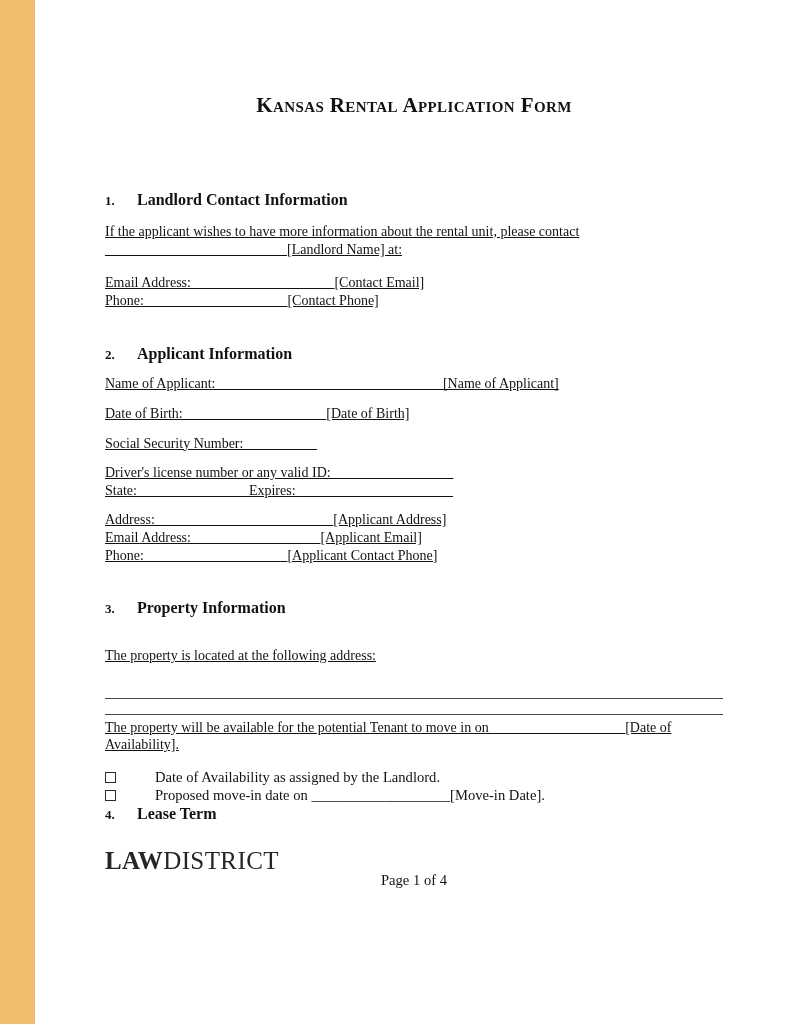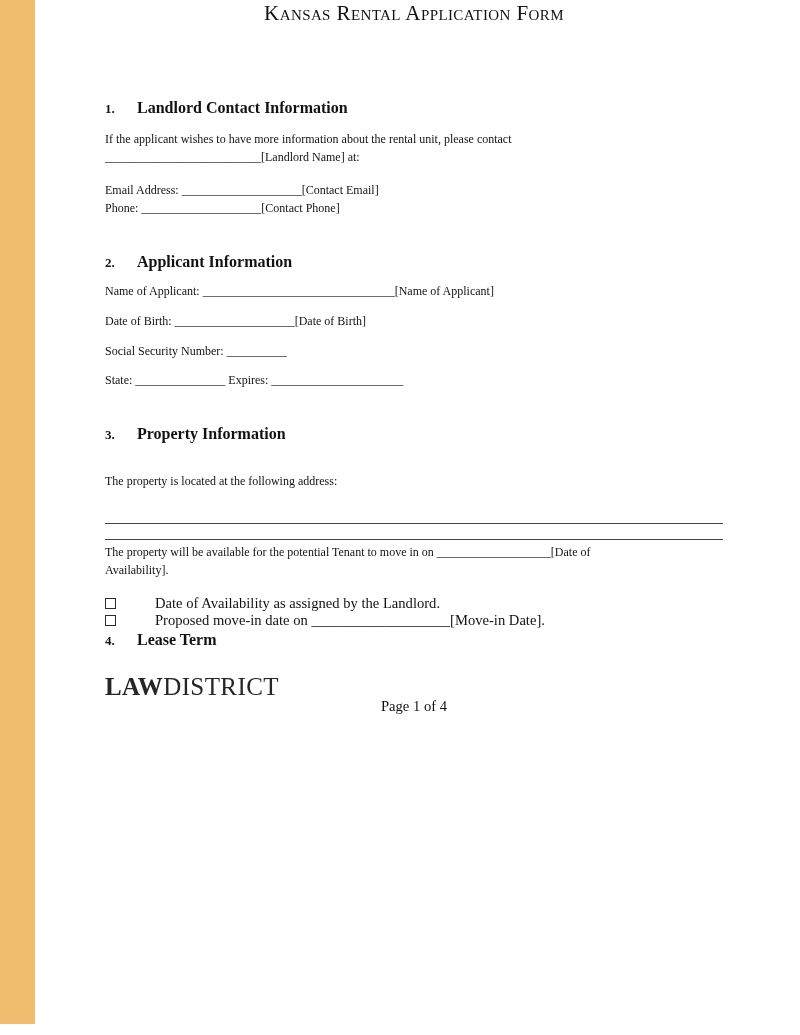--- a/index.html
+++ b/index.html
@@ -14,40 +14,42 @@
   }
   .stripe {
     position:absolute; left:0; top:0;
     width:35px; height:1024px;
   }
   .content {
     position:absolute; left:105px; top:0;
     width:618px;
   }
   .doc-title {
+    margin-top:92px;
     font-size:21px; line-height:26px;
-    font-weight:normal;
+    font-weight:bold;
     font-variant:small-caps;
     letter-spacing:0.4px;
     text-align:center;
     white-space:nowrap;
   }
   .sec-heading {
     display:flex; align-items:baseline;
     font-weight:bold;
     font-size:16px; line-height:20px;
   }
   .sec-num {
     width:32px; flex:0 0 32px;
     font-size:13px;
     font-weight:bold;
   }
   .line, .para div {
-    font-size:12px; line-height:17.6px;
+    font-size:14px; line-height:17.6px;
     white-space:nowrap;
+    text-decoration:underline;
   }
   .mt-s1h { margin-top:72px; }
   .mt-s1p { margin-top:12px; }
   .mt-s1c { margin-top:16px; }
   .mt-s2h { margin-top:35px; }
   .mt-name { margin-top:10px; }
   .mt-17 { margin-top:12px; }
   .mt-s3h { margin-top:34px; }
   .mt-loc { margin-top:28px; }
   .rule {
@@ -112,21 +114,27 @@
     </div>
 
     <div class="sec-heading mt-s2h">
       <span class="sec-num">2.</span>
       <span>Applicant Information</span>
     </div>
     <div class="line mt-name">Name of Applicant: ________________________________[Name of Applicant]</div>
     <div class="line mt-17">Date of Birth: ____________________[Date of Birth]</div>
     <div class="line mt-17">Social Security Number: __________</div>
     <div class="para mt-17">
+      <div>Driver's license number or any valid ID: _________________</div>
       <div>State: _______________ Expires: ______________________</div>
+    </div>
+    <div class="para mt-17">
+      <div>Address: _________________________[Applicant Address]</div>
+      <div>Email Address: __________________[Applicant Email]</div>
+      <div>Phone: ____________________[Applicant Contact Phone]</div>
     </div>
 
     <div class="sec-heading mt-s3h">
       <span class="sec-num">3.</span>
       <span>Property Information</span>
     </div>
     <div class="line mt-loc">The property is located at the following address:</div>
     <div class="rule mt-rule1"></div>
     <div class="rule mt-rule2"></div>
     <div class="para mt-avail">

